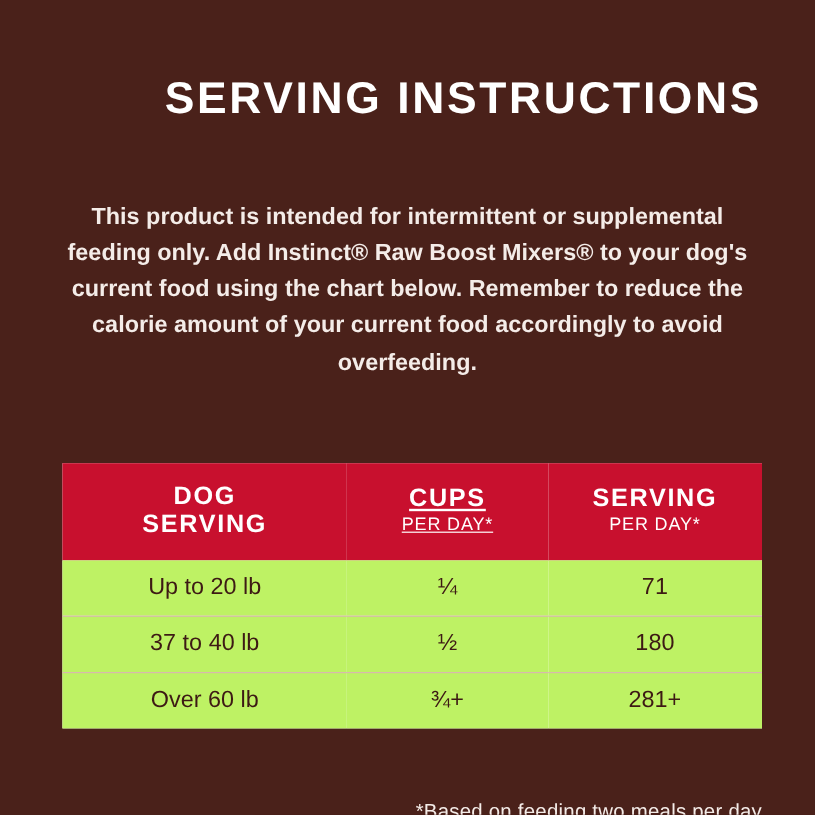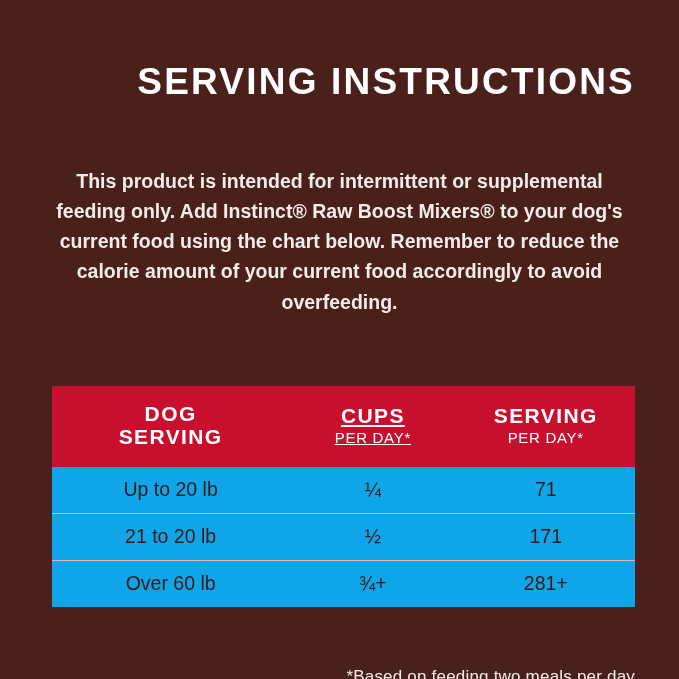--- a/index.html
+++ b/index.html
@@ -68,21 +68,21 @@
   }
   .th-sub {
     display: block;
     font-size: 15px;
     font-weight: normal;
     letter-spacing: 0.7px;
     line-height: 1.2;
     margin-top: 1px;
   }
   table.feeding tbody td {
-    background: #0ea5e9;
+    background: #bef264;
     color: #3d1a14;
     font-size: 19.5px;
     text-align: center;
     padding: 11px 4px 12px 4px;
     border-bottom: 1.5px solid #d8b9ad;
   }
   table.feeding tbody tr:last-child td {
     border-bottom: none;
   }
   .col-weight { width: 41%; }
@@ -123,23 +123,23 @@
           </th>
         </tr>
       </thead>
       <tbody>
         <tr>
           <td>Up to 20 lb</td>
           <td>¼</td>
           <td>71</td>
         </tr>
         <tr>
-          <td>21 to 20 lb</td>
+          <td>37 to 40 lb</td>
           <td>½</td>
-          <td>171</td>
+          <td>180</td>
         </tr>
         <tr>
           <td>Over 60 lb</td>
           <td>¾+</td>
           <td>281+</td>
         </tr>
       </tbody>
     </table>
   </div>
 

